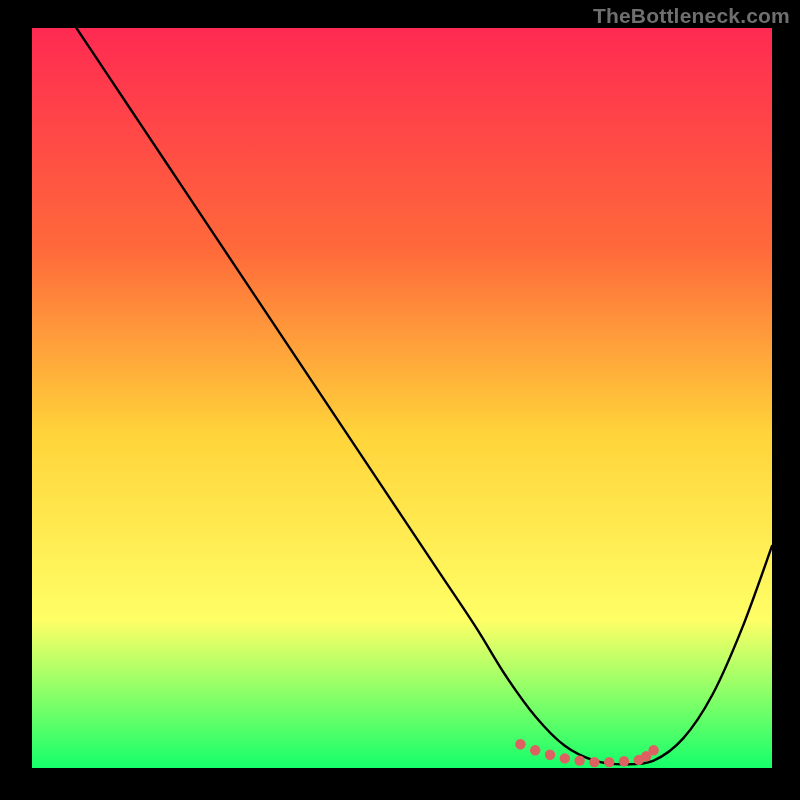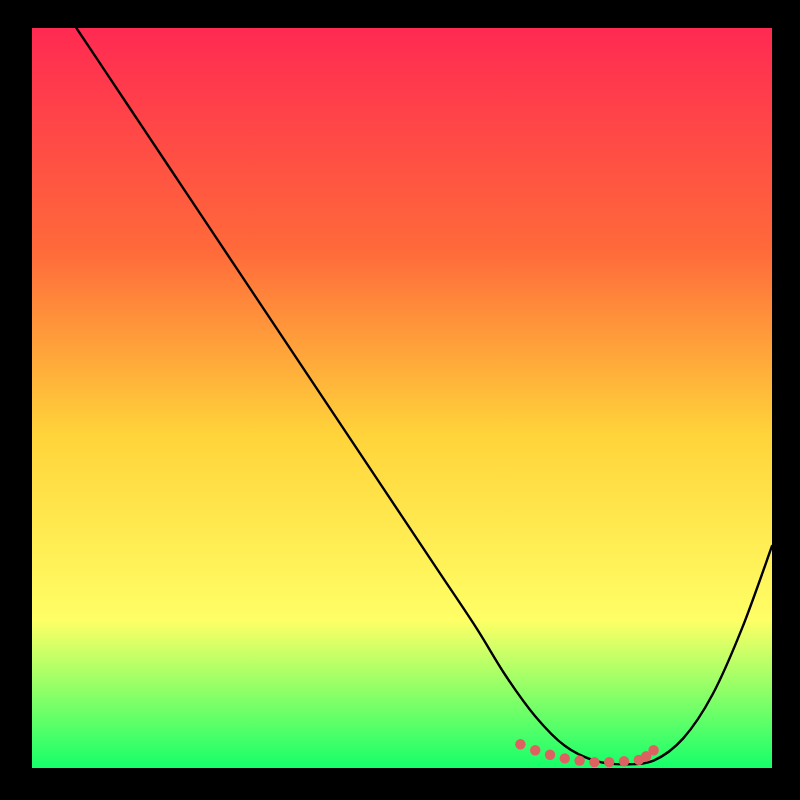--- a/index.html
+++ b/index.html
@@ -30,20 +30,21 @@
     font-size: 21px;
     font-weight: 600;
     color: #6f6f6f;
     letter-spacing: 0.2px;
   }
 </style>
 </head>
 <body>
 
 <div class="wrap">
+  <div class="watermark">TheBottleneck.com</div>
 
   <div class="plot-area">
     <svg id="chart-svg" width="740" height="740" viewBox="0 0 740 740" preserveAspectRatio="none">
       <defs>
         <linearGradient id="bg-grad" x1="0" y1="0" x2="0" y2="1">
           <stop id="g0" offset="0%" stop-color="#ff2a52"></stop>
           <stop id="g1" offset="30%" stop-color="#ff6a3a"></stop>
           <stop id="g2" offset="55%" stop-color="#ffd43a"></stop>
           <stop id="g3" offset="80%" stop-color="#ffff66"></stop>
           <stop id="g4" offset="100%" stop-color="#15ff6a"></stop>

